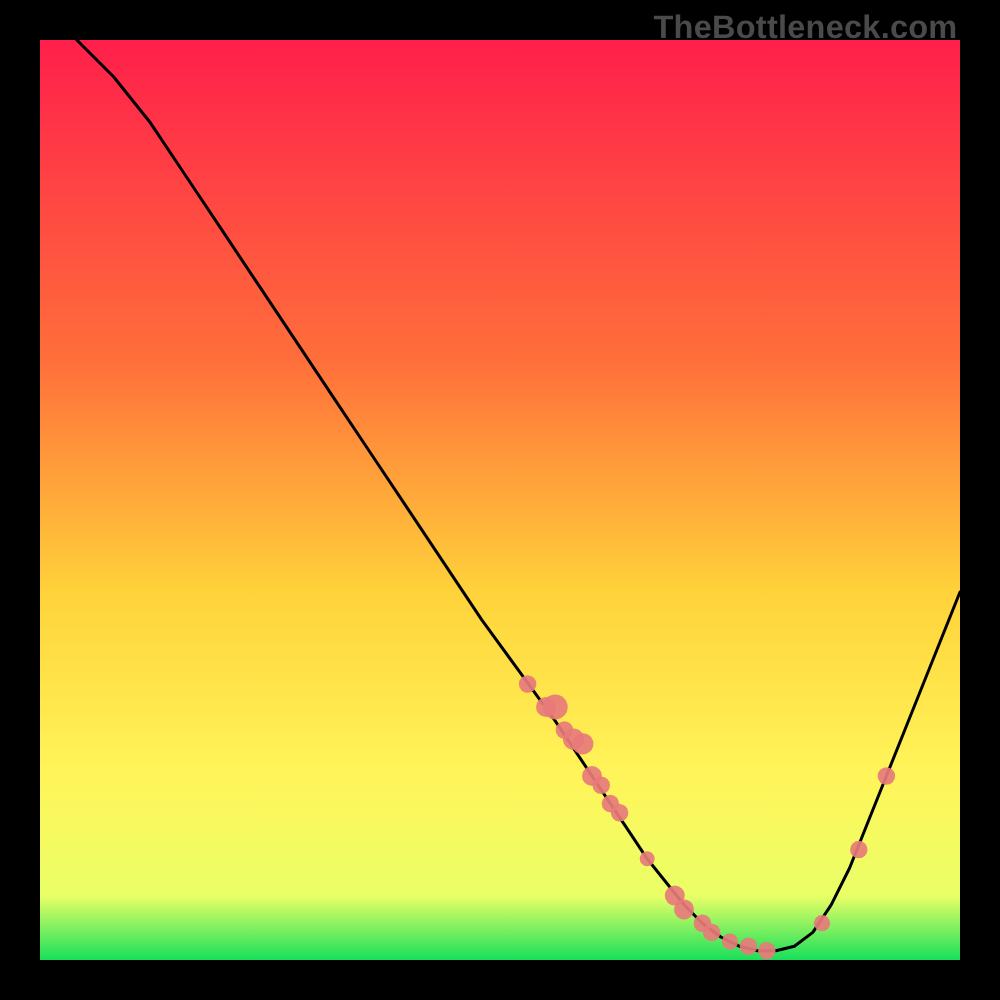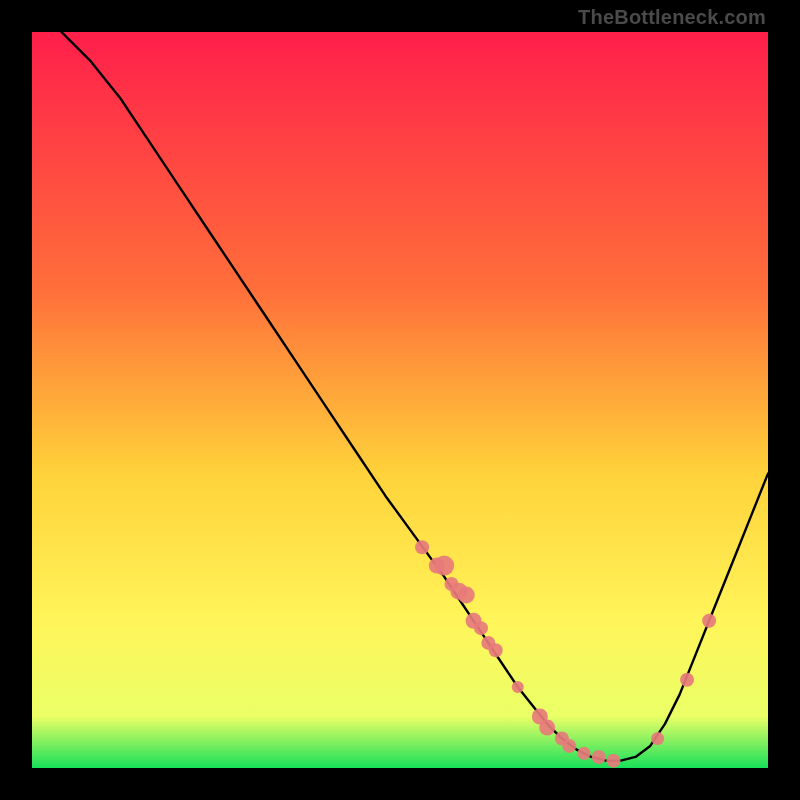--- a/index.html
+++ b/index.html
@@ -24,21 +24,21 @@
     left: 0;
     top: 0;
     width: 736px;
     height: 736px;
   }
   .watermark {
     position: absolute;
     top: 6px;
     right: 34px;
     color: #4a4a4a;
-    font-size: 20px;
+    font-size: 26px;
     font-weight: 600;
     letter-spacing: 0.2px;
     user-select: none;
   }
 </style>
 </head>
 <body>
 
 <div class="watermark">TheBottleneck.com</div>
 

